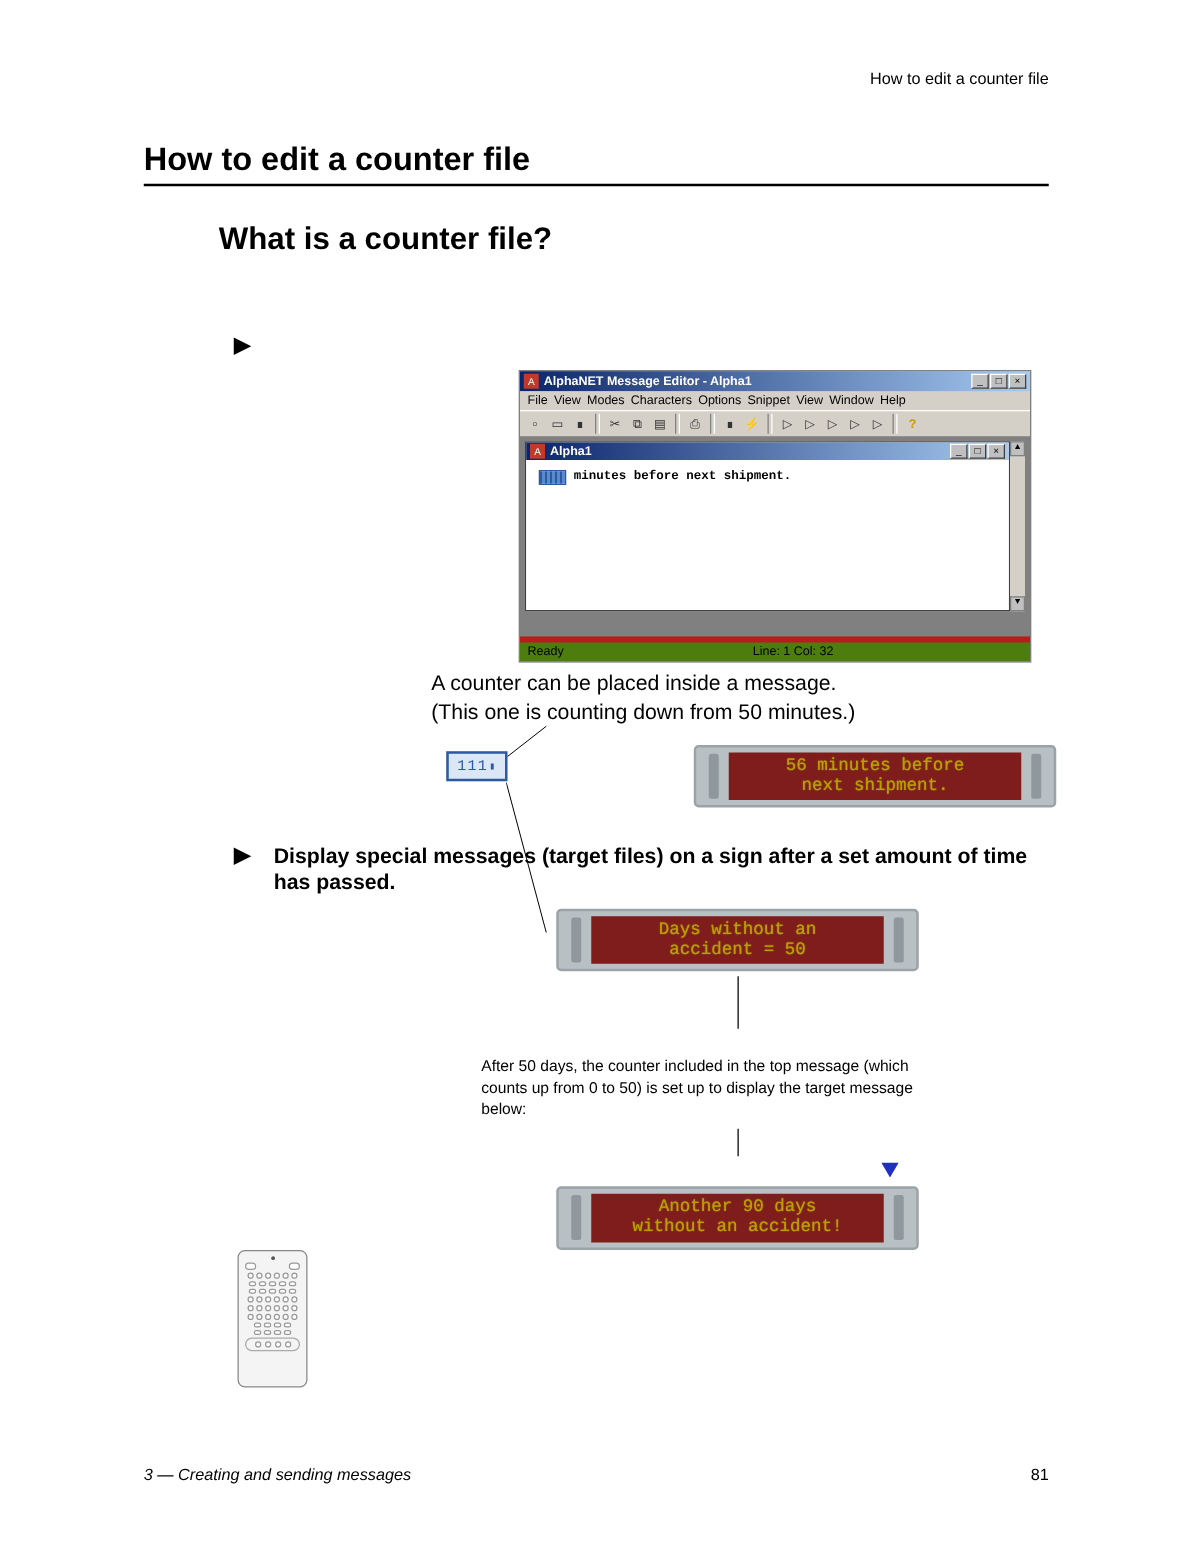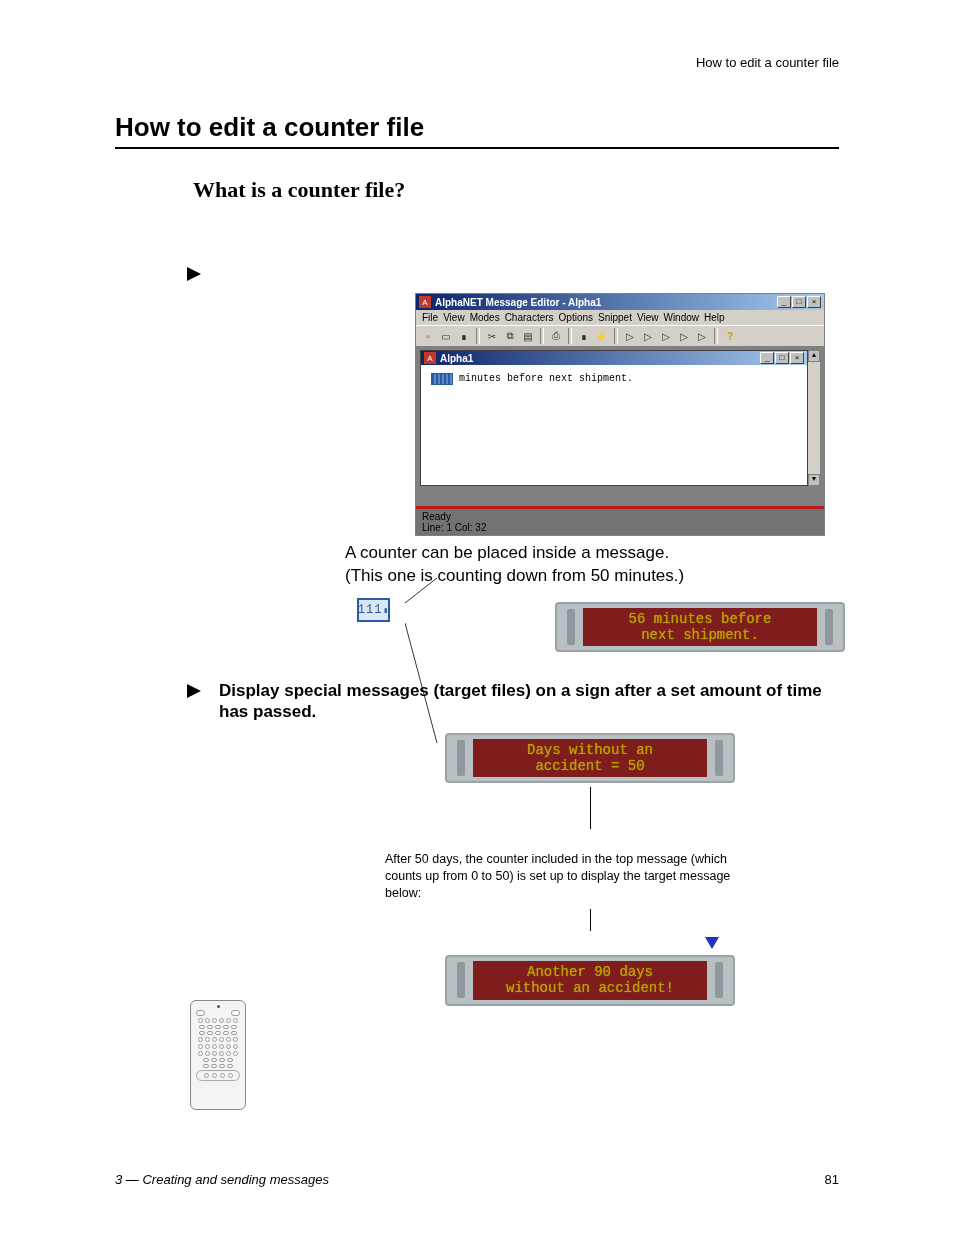--- a/index.html
+++ b/index.html
@@ -19,24 +19,24 @@
   }
   .h1 {
     font-family: "Arial Narrow", Arial, sans-serif;
     font-weight: 700;
     font-size: 26px;
     border-bottom: 2px solid #000;
     padding-bottom: 4px;
     margin-bottom: 28px;
   }
   .h2 {
-    font-family: Liberation Serif, serif;
+    font-family: Liberation Sans, sans-serif;
     font-weight: 700;
-    font-size: 22px;
-    margin-left: 78px;
+    font-size: 25px;
+    margin-left: 60px;
     margin-bottom: 60px;
   }
   .bullet-row {
     display: flex;
     align-items: flex-start;
     gap: 16px;
     margin-left: 70px;
     margin-right: 10px;
     margin-bottom: 10px;
   }
@@ -98,42 +98,42 @@
   }
   .child {
     position: absolute; left: 4px; top: 4px; right: 16px; bottom: 20px;
     border: 1px solid #404040; background: #fff;
     display: flex; flex-direction: column;
   }
   .child .titlebar { height: 14px; }
   .child-body {
     flex: 1; background: #fff; padding: 8px 10px;
     font-family: "Courier New", monospace; font-size: 10px;
-    display:flex; align-items:flex-start; gap:6px;
+    display:flex; align-items:flex-start; gap:6px;font-weight:bold;
   }
   .counter-chip {
     width: 22px; height: 12px; border: 1px solid #2b5aa0;
     background: repeating-linear-gradient(90deg,#2b5aa0 0 2px,#5a8acb 2px 4px);
   }
   .mdi .vscroll {
     position: absolute; right: 4px; top: 4px; width: 12px; bottom: 20px;
     background: #d4d0c8;
     display:flex;flex-direction:column;justify-content:space-between;
   }
   .sb-btn{height:12px;background:#c0c0c0;border:1px solid #808080;font-size:7px;text-align:center;}
   .statusbar {
-    background: #737373; display: flex; font-size: 10px; padding: 2px 6px;
-    justify-content: space-between; border-top: 3px solid #b91c1c; flex-direction: column;
+    background: #4d7c0f; display: flex; font-size: 10px; padding: 2px 6px;
+    justify-content: space-between; border-top: 5px solid #b91c1c;
   }
 
   .counter-callout {
     position: absolute; left: 242px; top: 305px;
   }
   .counter-big {
-    width: 33px; height: 24px;
+    width: 49px; height: 24px;
     border: 2px solid #2b5aa0; background: #dbe7f5;
     display:flex;align-items:center;justify-content:center;
     font-family: "Courier New", monospace; font-size: 12px; color:#2b5aa0;
     letter-spacing: 1px;
   }
   .lead-lines { position:absolute; left:290px; top:280px; pointer-events:none; }
 
   .caption {
     font-size: 17px;
     margin-left: 230px;

